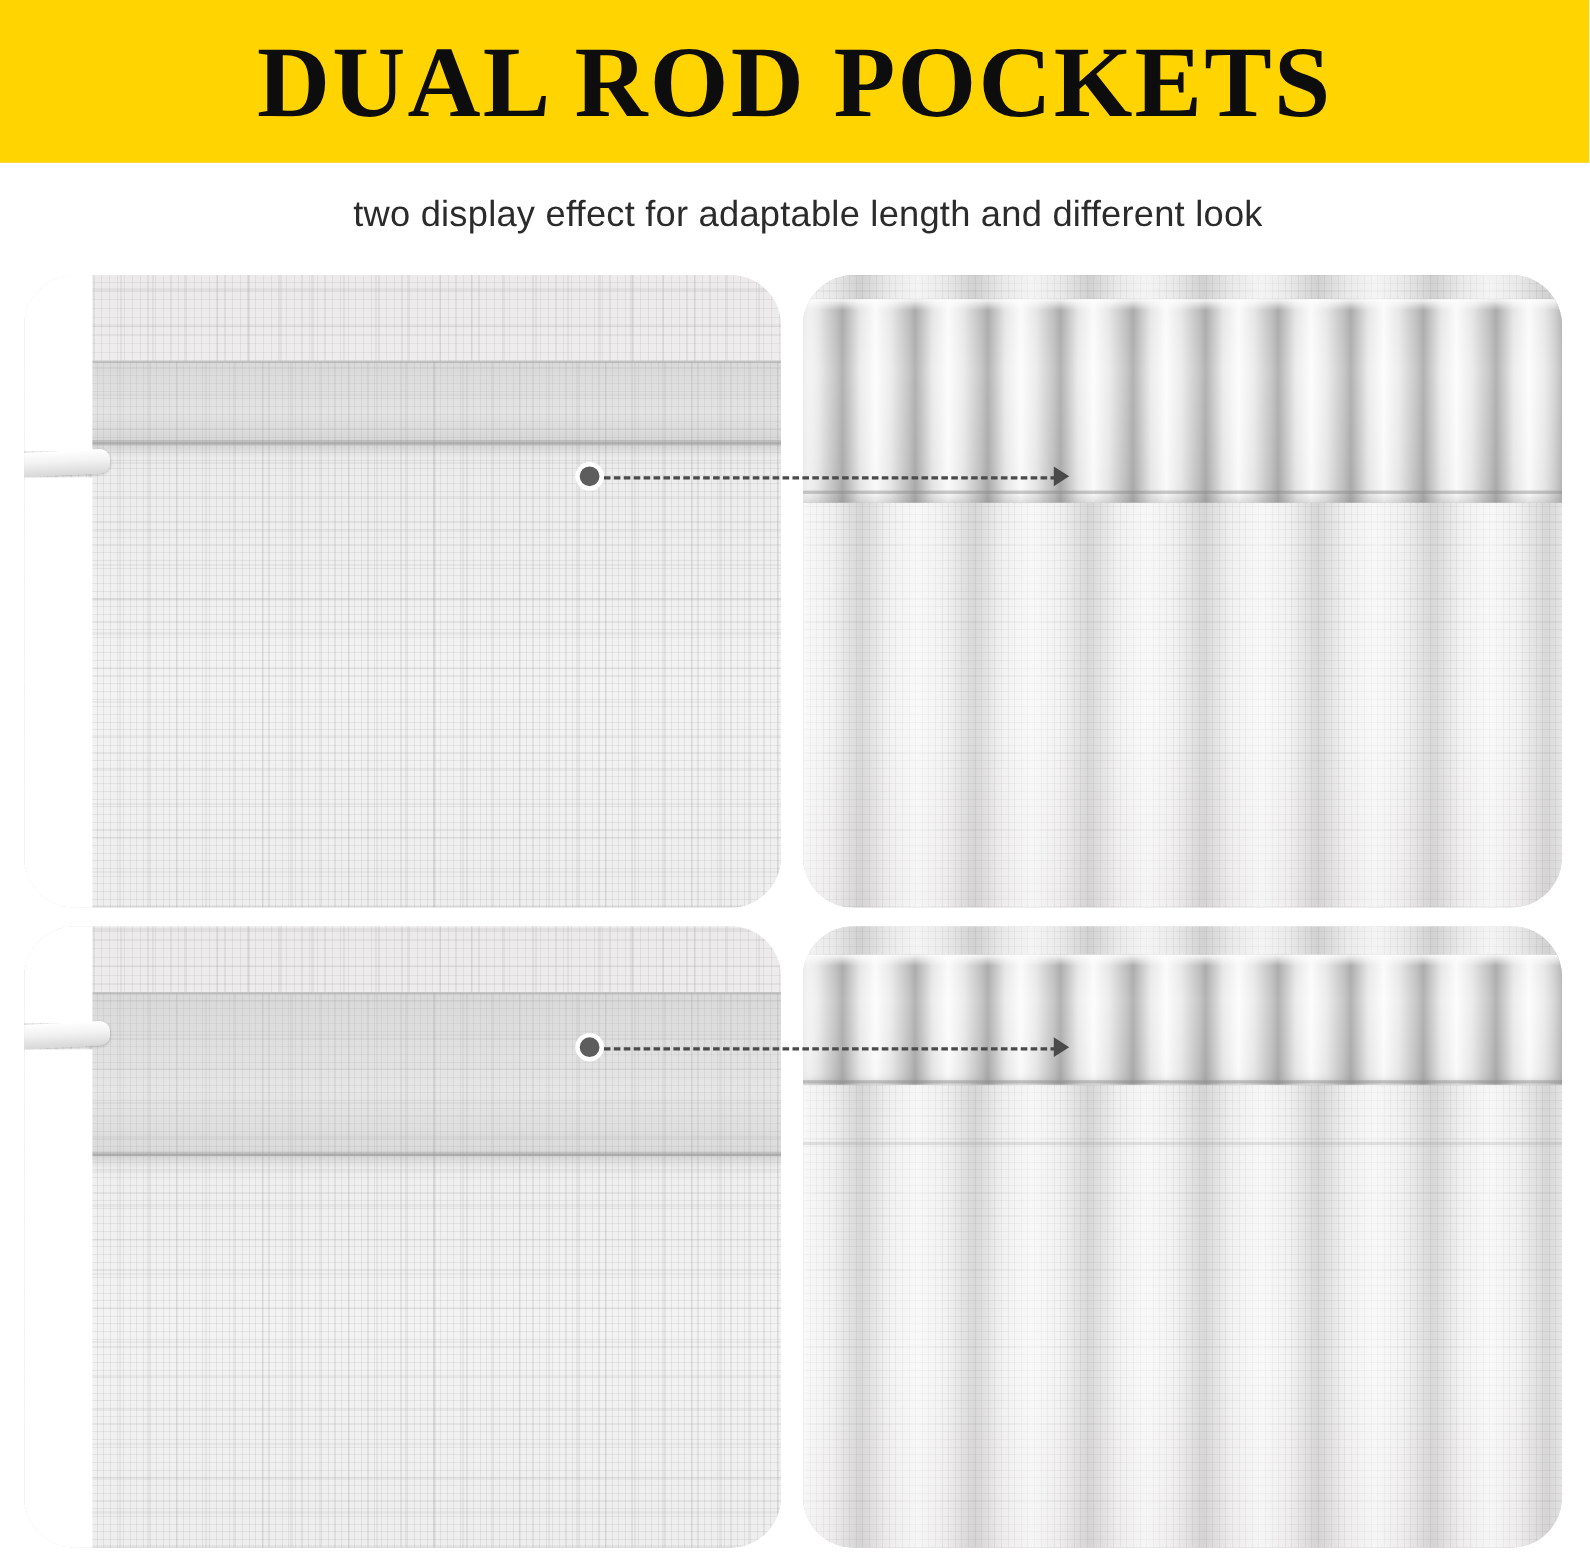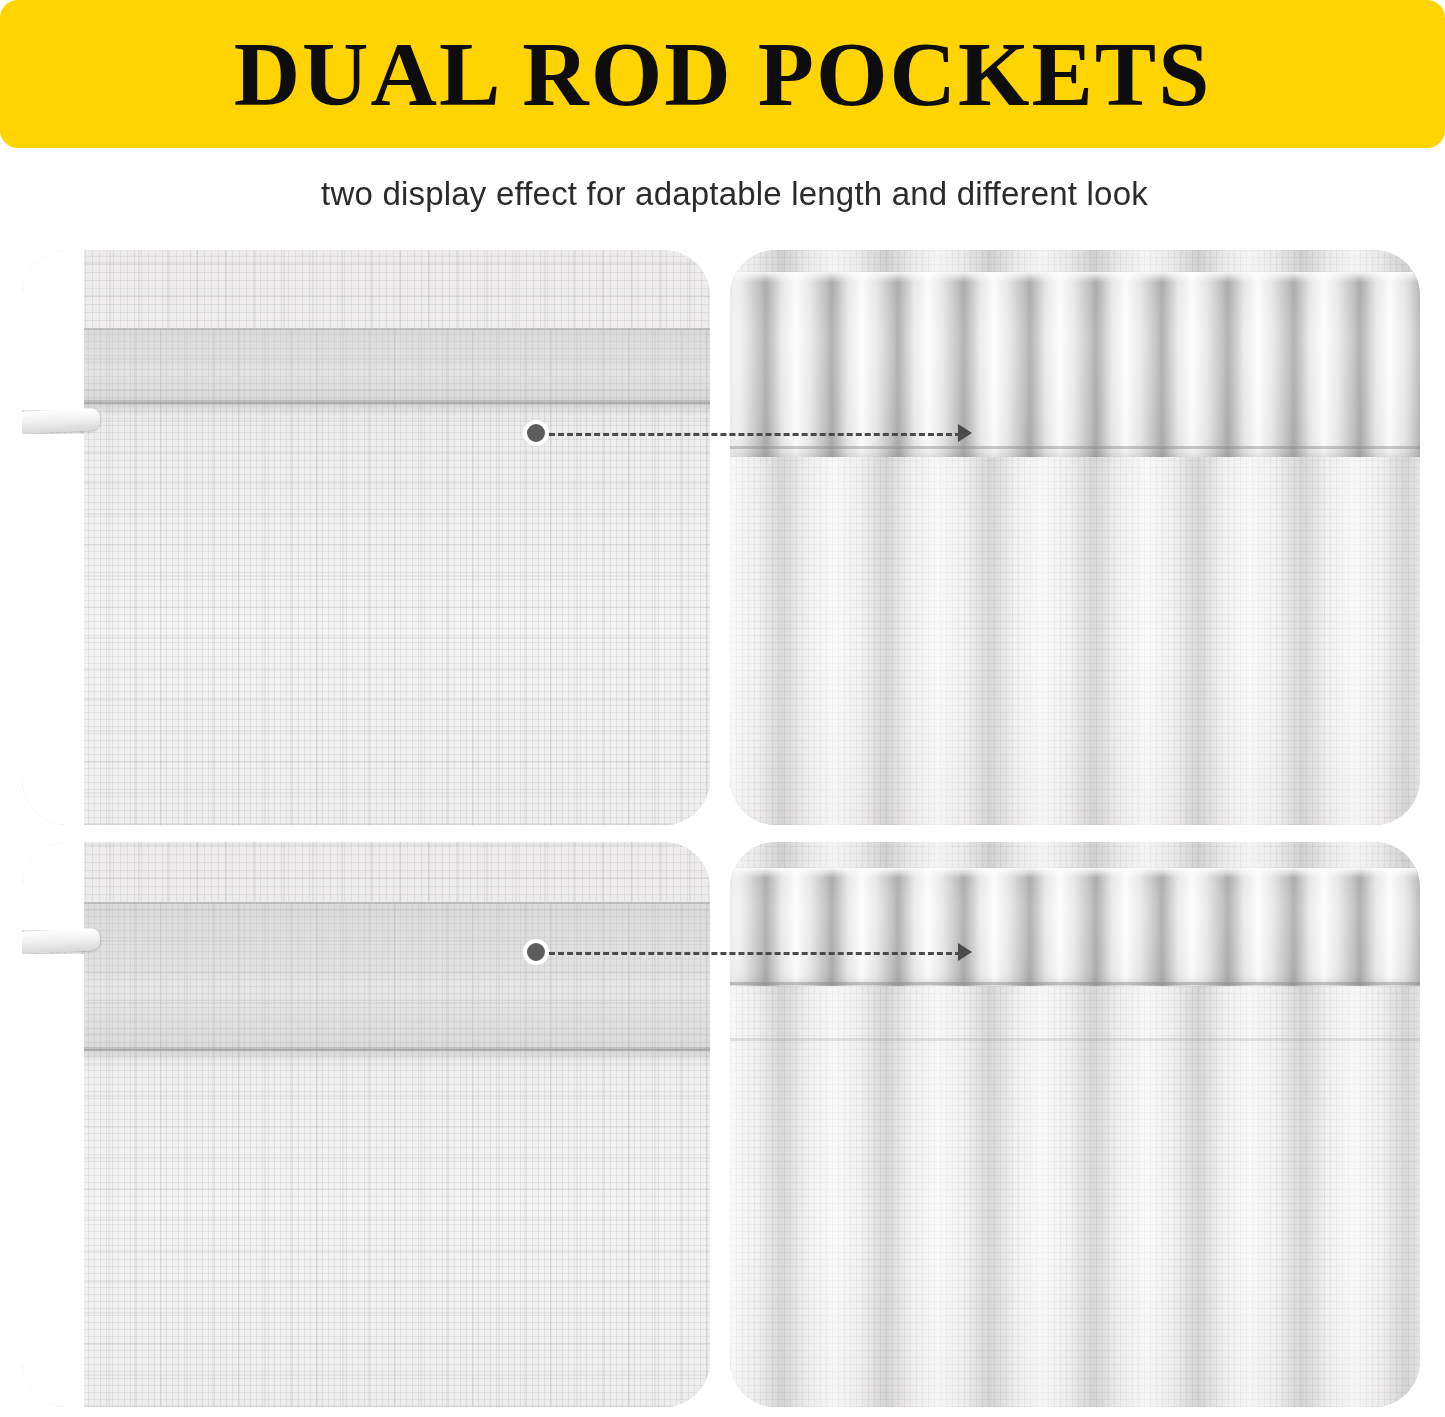--- a/index.html
+++ b/index.html
@@ -19,21 +19,20 @@
   .banner {
     position: absolute;
     left: 0;
     top: 0;
     width: 1445px;
     height: 148px;
     background: #ffd400;
     display: flex;
     align-items: center;
     justify-content: center;
-    border-radius: 18px;
   }
   .banner-title {
     font-family: "Liberation Serif", serif;
     font-weight: 700;
     font-size: 92px;
     letter-spacing: 2px;
     color: #0d0d0d;
     line-height: 1;
     white-space: nowrap;
   }

